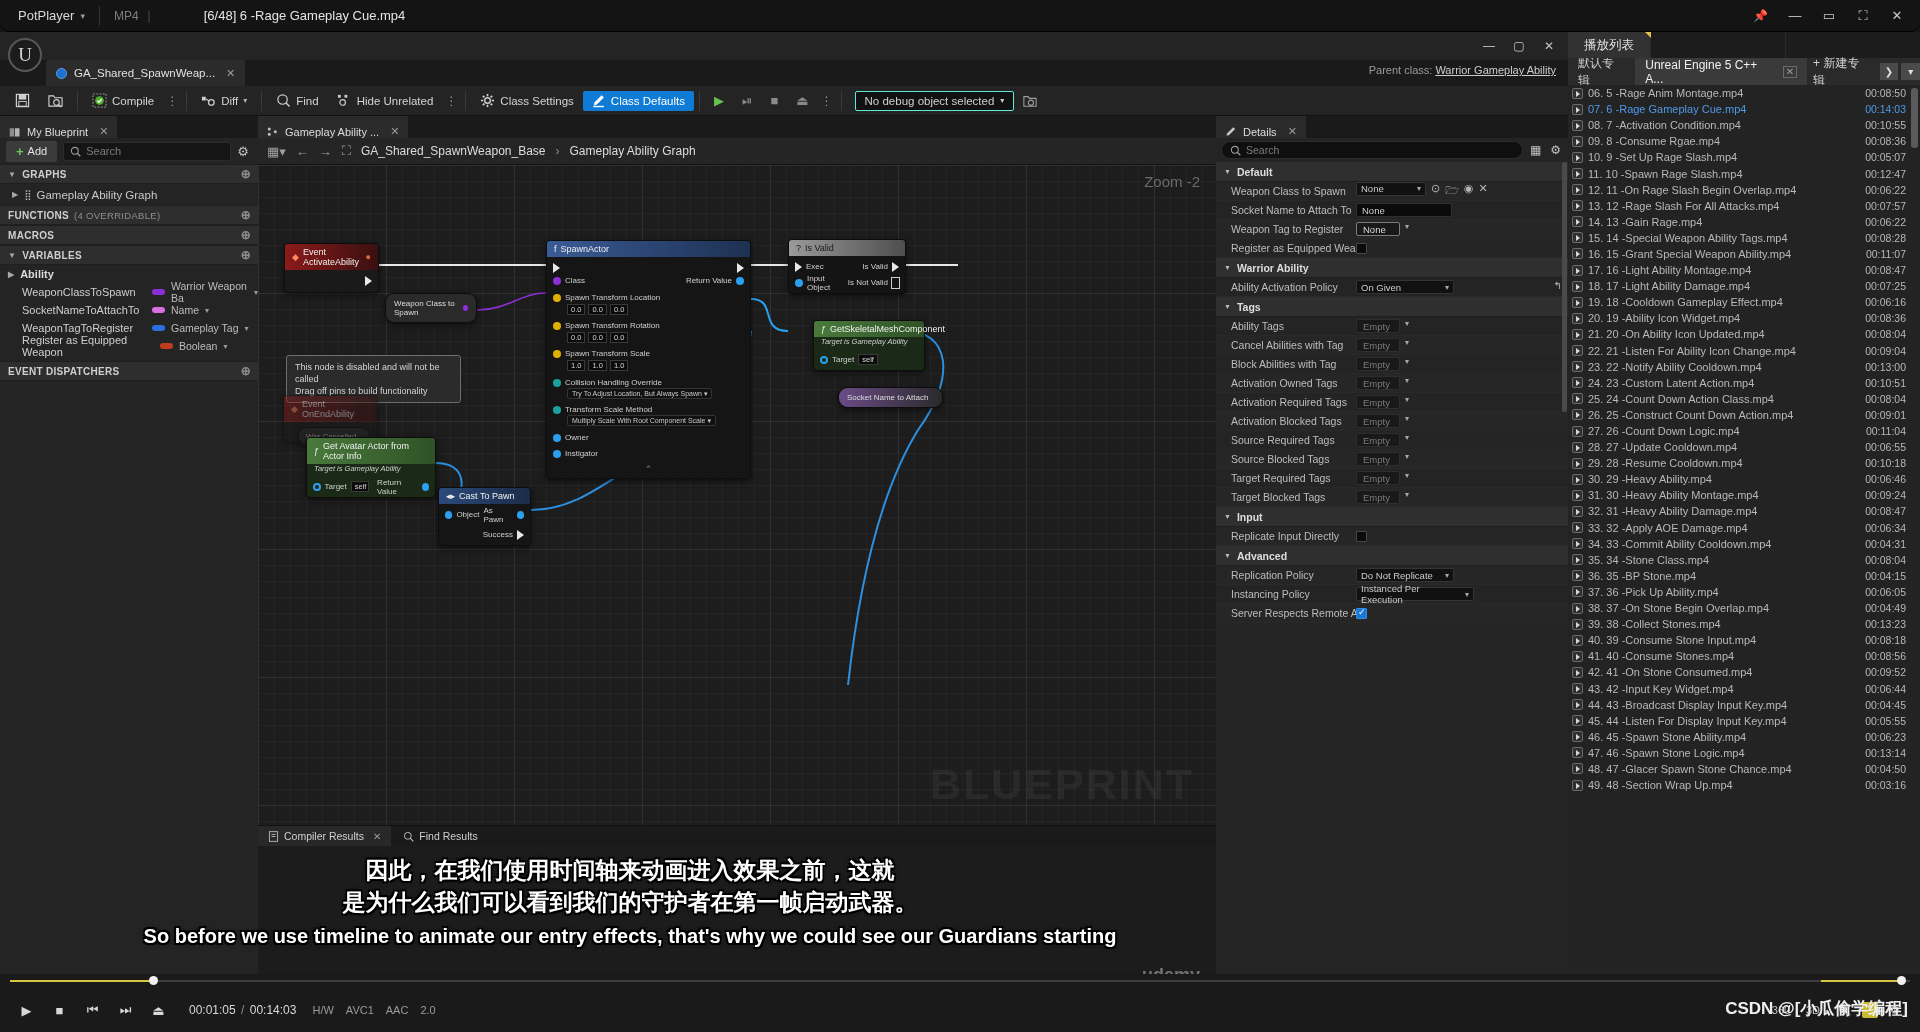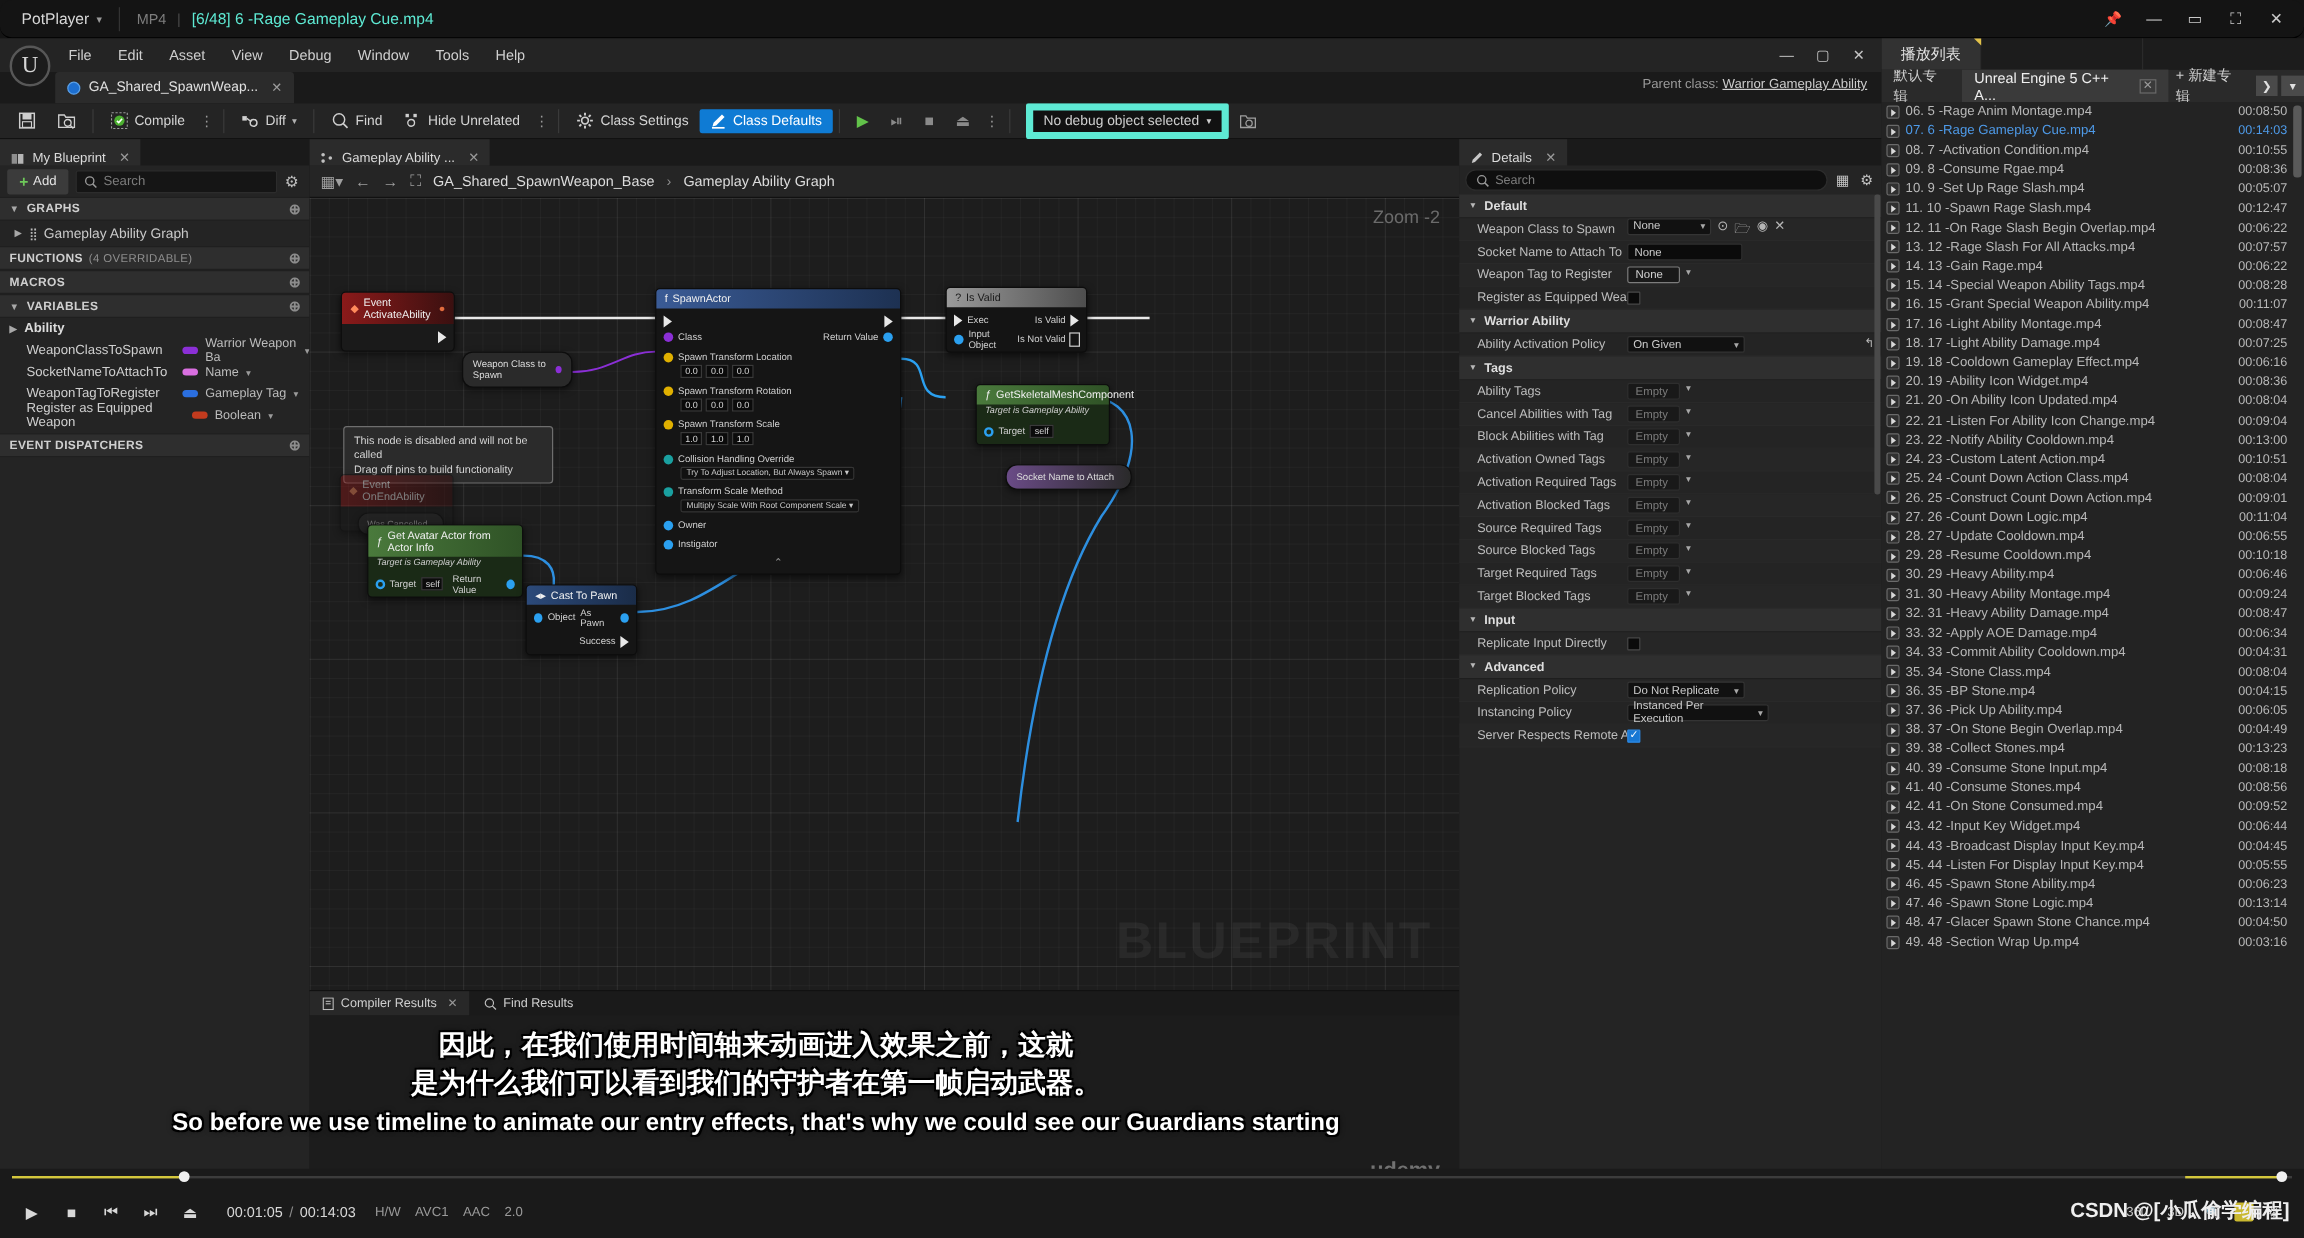--- a/index.html
+++ b/index.html
@@ -17,21 +17,21 @@
     position:absolute; left:0; top:0; width:1920px; height:32px;
     background:#141414; display:flex; align-items:center;
     border-bottom:1px solid #000;
     border-radius:10px;
   }
   .pp-logo { font-size:13px; color:#d8d8d8; padding-left:18px; }
   .pp-caret { font-size:9px; color:#9a9a9a; margin-left:6px; }
   .pp-sep { width:1px; height:20px; background:#333; margin:0 14px; }
   .pp-fmt { font-size:12px; color:#7d7d7d; }
   .pp-vsep { color:#4a4a4a; margin:0 9px; font-size:12px; }
-  .pp-file { font-size:13px; color:#5eead4; }
+  .pp-file { font-size:13px; color:#e5e5e5;margin-left:44px; }
   .pp-winbtns { margin-left:auto; display:flex; align-items:center; gap:0px; padding-right:6px; }
   .pp-wb { width:34px; height:30px; display:flex; align-items:center; justify-content:center;
            color:#c9c9c9; font-size:13px; }
   .pp-wb.pin { font-size:12px; color:#b5b5b5; }
 
   
   .ue {
     position:absolute; left:0; top:32px; width:1568px; height:1000px;
     background:#1c1c1c;
   }
@@ -67,21 +67,21 @@
     height:30px; background:#242424; display:flex; align-items:center;
     border-bottom:1px solid #111; padding-left:6px; gap:0;
   }
   .tb-item { display:flex; align-items:center; gap:5px; padding:3px 9px; font-size:11.5px; color:#d4d4d4; }
   .tb-divider { width:1px; height:20px; background:#3a3a3a; margin:0 5px; }
   .tb-dots { color:#9a9a9a; font-size:12px; padding:0 3px; letter-spacing:0; }
   .tb-blue { background:#0f7bd4; color:#fff; border-radius:2px; }
   .tb-play { color:#62c24a; font-size:13px; }
   .tb-gray { color:#8a8a8a; font-size:13px; }
   .tb-debugbox {
-    background:#111; border:6px solid #5eead4; border-radius:2px; padding:3px 9px;
+    background:#111; border:1px solid #5eead4; border-radius:2px; padding:3px 9px;
     font-size:11.5px; color:#cfcfcf; display:flex; align-items:center; gap:6px; margin-left:8px;
   }
 
   
   .ue-body { position:relative; height:862px; background:#1c1c1c; }
 
   
   .mb-panel { position:absolute; left:0; top:0; width:258px; height:862px; background:#242424; }
   .panel-tabs { height:22px; background:#1a1a1a; display:flex; align-items:center; }
   .panel-tab {
@@ -279,30 +279,20 @@
       <span class="pp-wb">⛶</span>
       <span class="pp-wb">✕</span>
     </div>
   </div>
 
   <div class="ue">
 
     <div class="ue-ulogo">U</div>
 
     <div class="ue-menubar">
-      <div class="ue-menus">
-        <span class="ue-menu">File</span>
-        <span class="ue-menu">Edit</span>
-        <span class="ue-menu">Asset</span>
-        <span class="ue-menu">View</span>
-        <span class="ue-menu">Debug</span>
-        <span class="ue-menu">Window</span>
-        <span class="ue-menu">Tools</span>
-        <span class="ue-menu">Help</span>
-      </div>
       <div class="ue-winctl">
         <span class="ue-wb">—</span>
         <span class="ue-wb">▢</span>
         <span class="ue-wb">✕</span>
       </div>
     </div>
 
     <div class="ue-tabrow">
       <div class="ue-tab">
         <span class="dot"></span>

